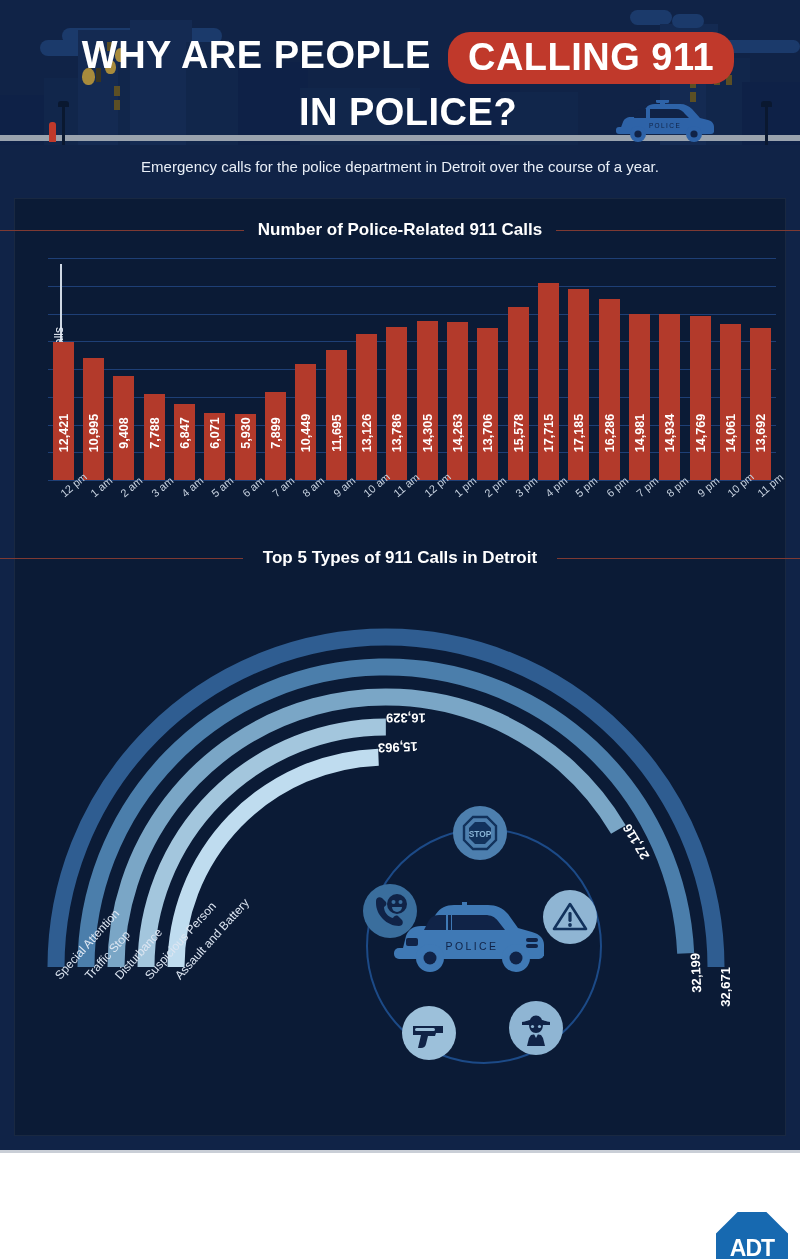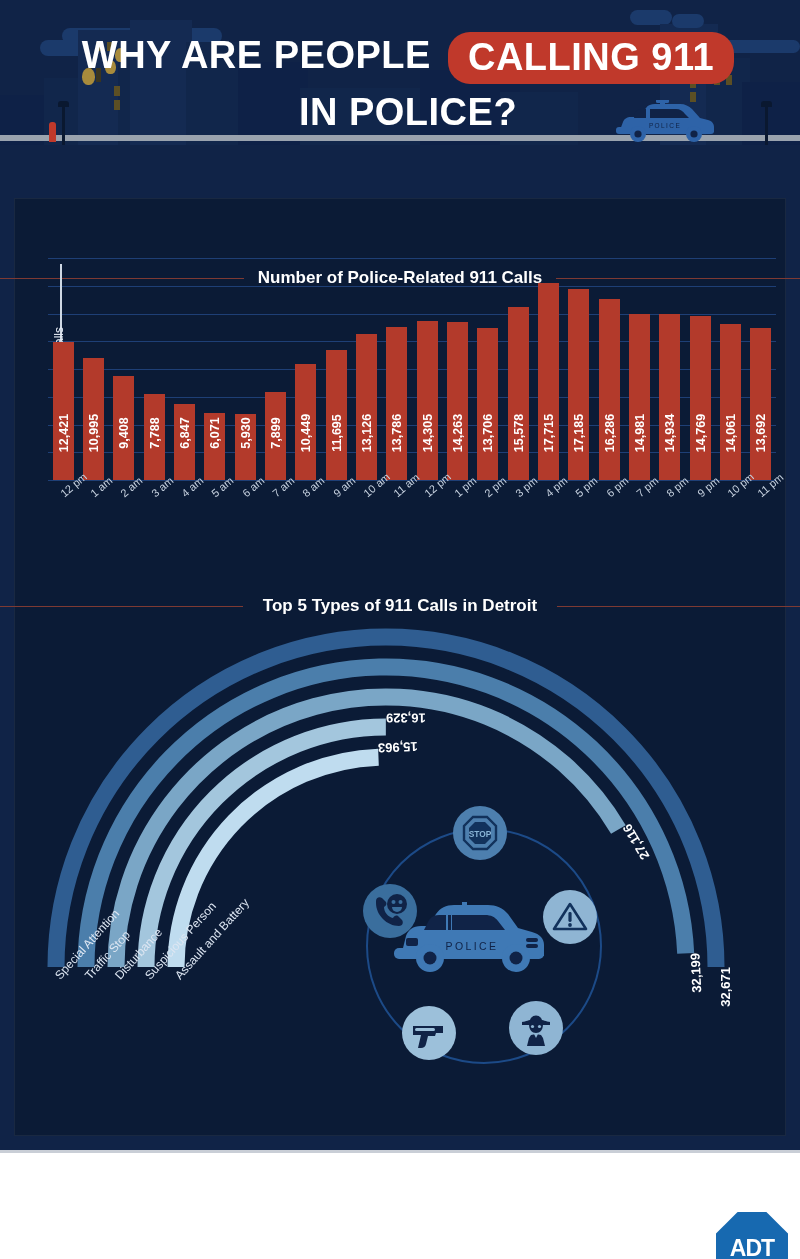--- a/index.html
+++ b/index.html
@@ -41,21 +41,21 @@
               color:#e8eef7; font-size:15px; }
 
   
   .panel {
     position:absolute; left:14px; top:198px; width:772px; height:938px;
     background:#0b1b36; border:1px solid #1d3califa;
   }
   .panel { border:1px solid rgba(255,255,255,0.06); }
 
   
-  .sec-title { position:absolute; width:100%; display:flex; align-items:center; justify-content:center; gap:14px;margin-top:48px; }
+  .sec-title { position:absolute; width:100%; display:flex; align-items:center; justify-content:center; gap:14px; }
   .sec-title .rule { flex:1 1 auto; height:1px; background:#7e3a33; max-width:250px; }
   .sec-title .txt { color:#ffffff; font-size:17px; font-weight:bold; white-space:nowrap; }
 
   
   .bar-area { position:absolute; left:48px; top:258px; width:728px; height:222px; }
   .gridline { position:absolute; left:0; width:728px; height:1px; background:#1e3f76; }
   .yaxis-line { position:absolute; left:12px; width:2px; background:#cfd8e4; }
   .yaxis-label {
     position:absolute; color:#e6ecf5; font-size:12px; white-space:nowrap;
     transform-origin:50% 50%; transform:rotate(-90deg);
@@ -180,20 +180,21 @@
 
     <div class="title-wrap">
       <div class="title-line">
         <span>WHY ARE PEOPLE</span>
         <span class="pill">CALLING 911</span>
       </div>
       <div class="title-line" style="margin-top:8px;">IN POLICE?</div>
     </div>
   </div>
 
+  <div class="subtitle">Emergency calls for the police department in Detroit over the course of a year.</div>
 
   <div class="panel"></div>
 
   <div class="sec-title" style="left:0;top:220px;">
     <div class="rule"></div>
     <div class="txt">Number of Police-Related 911 Calls</div>
     <div class="rule"></div>
   </div>
 
   <div class="bar-area">

